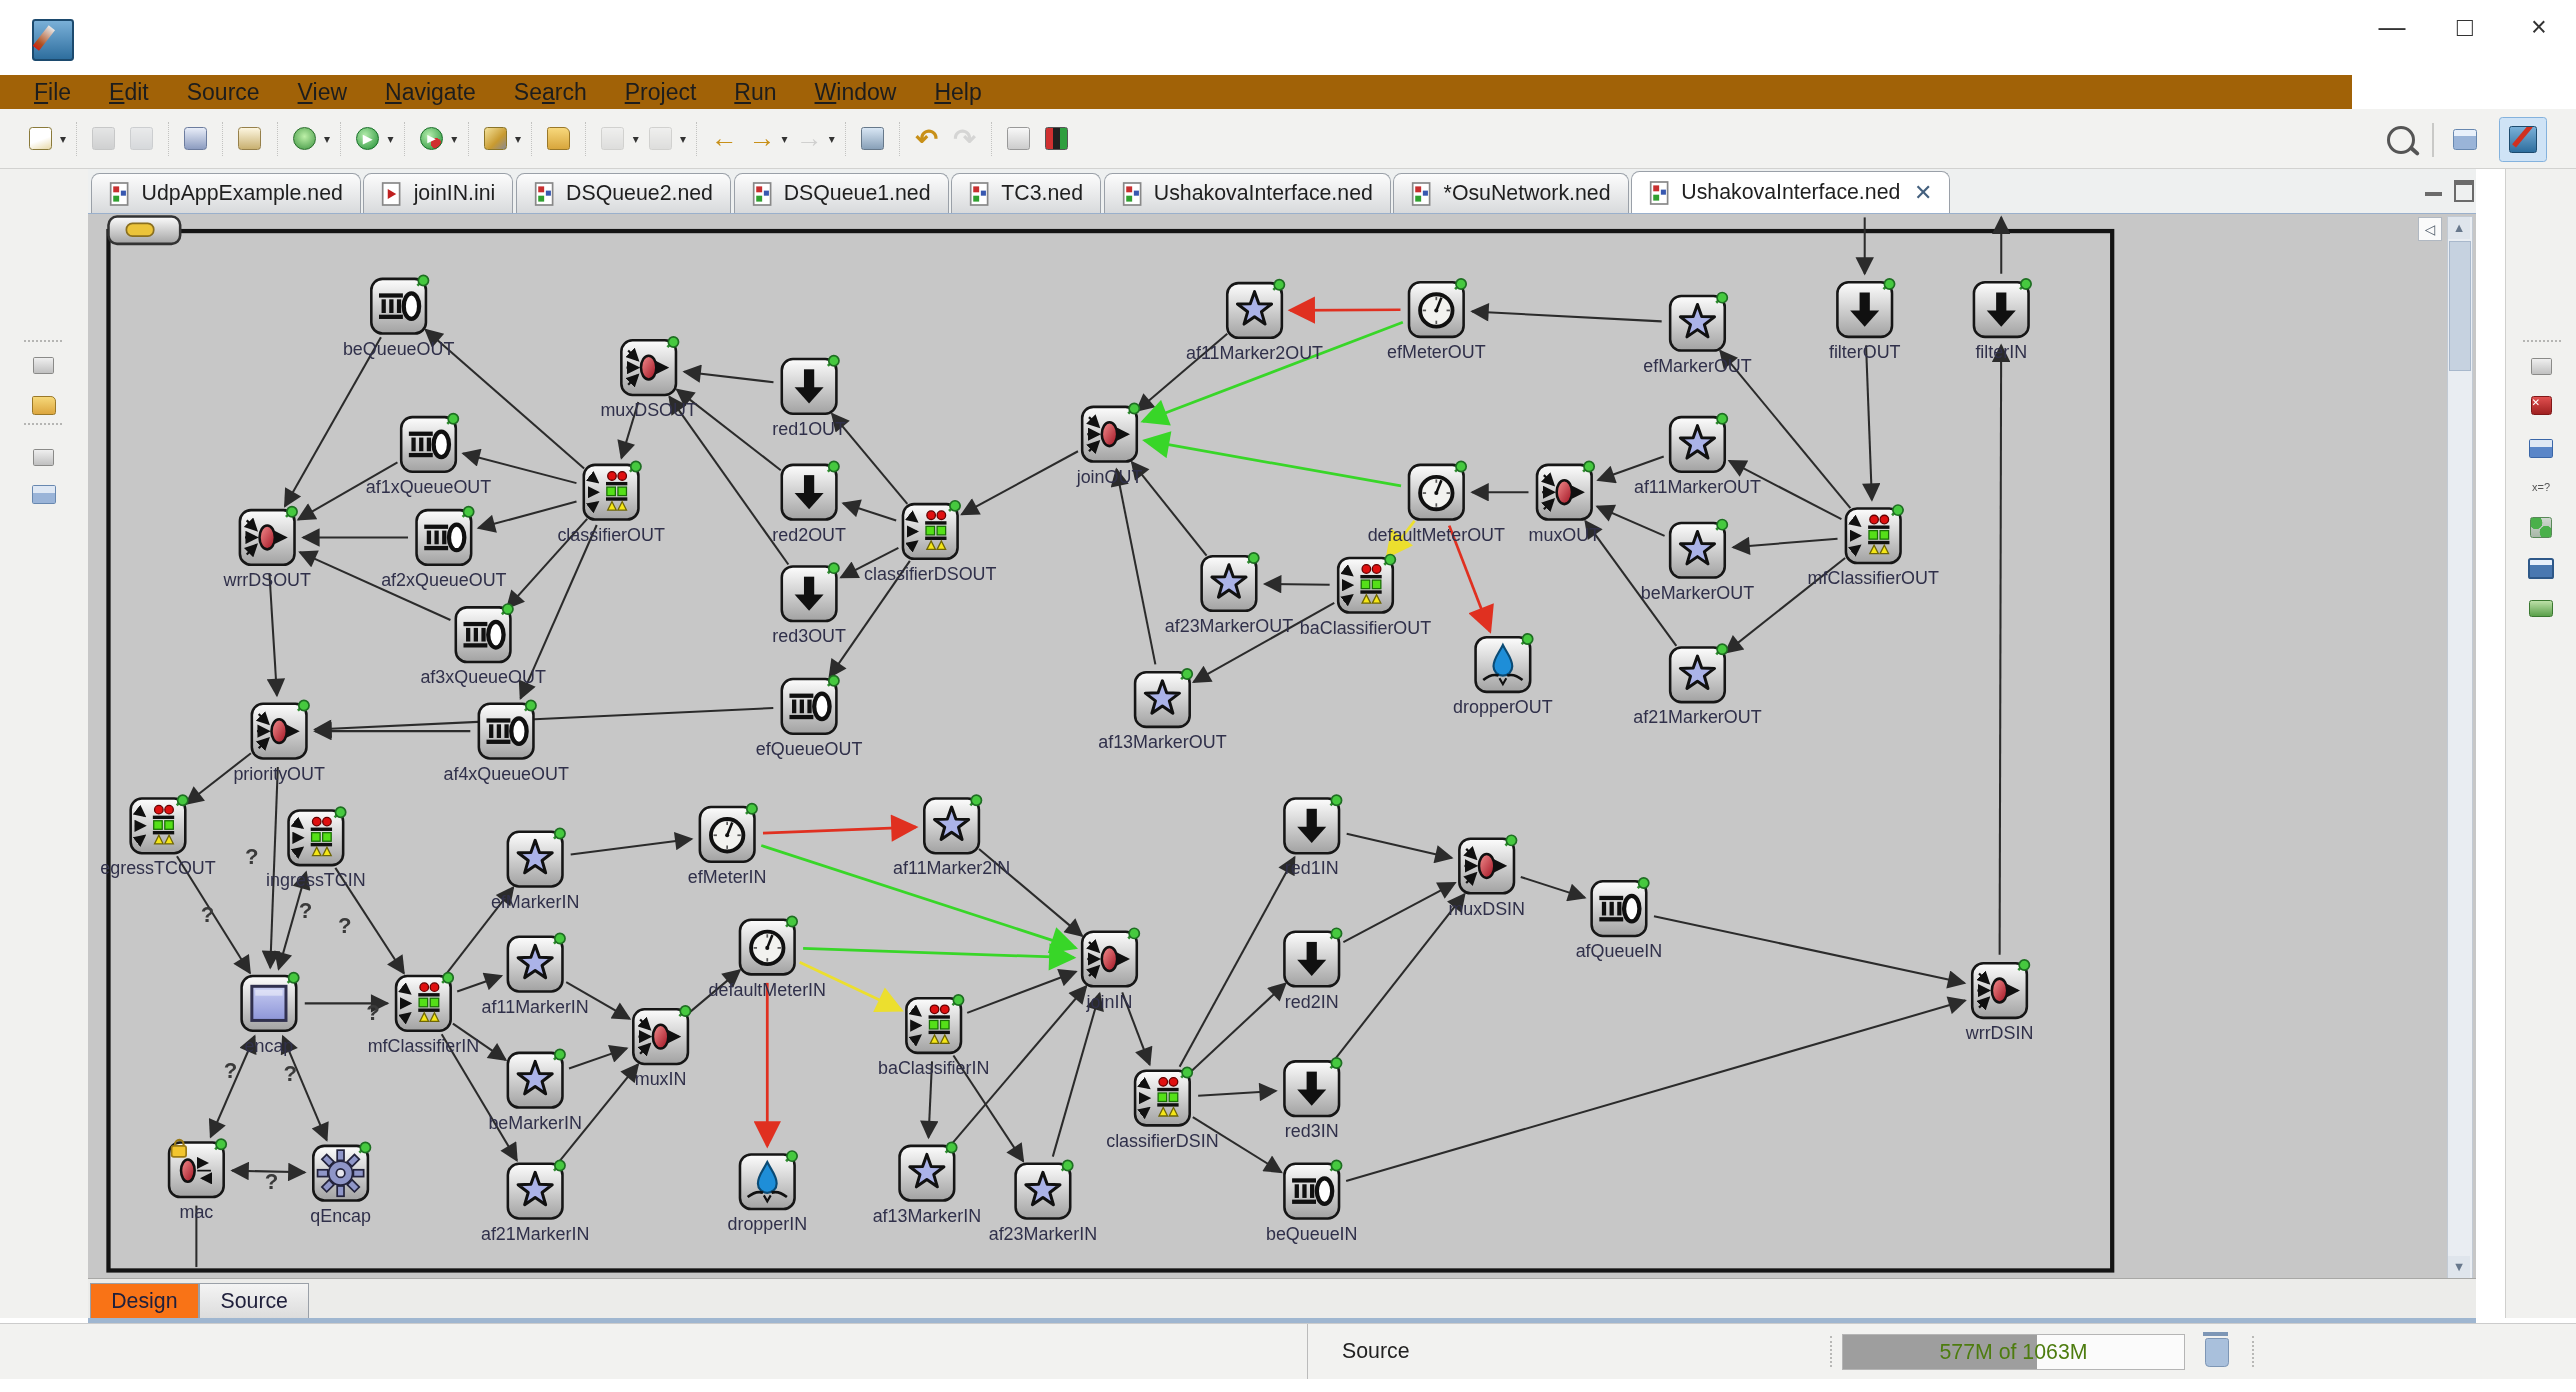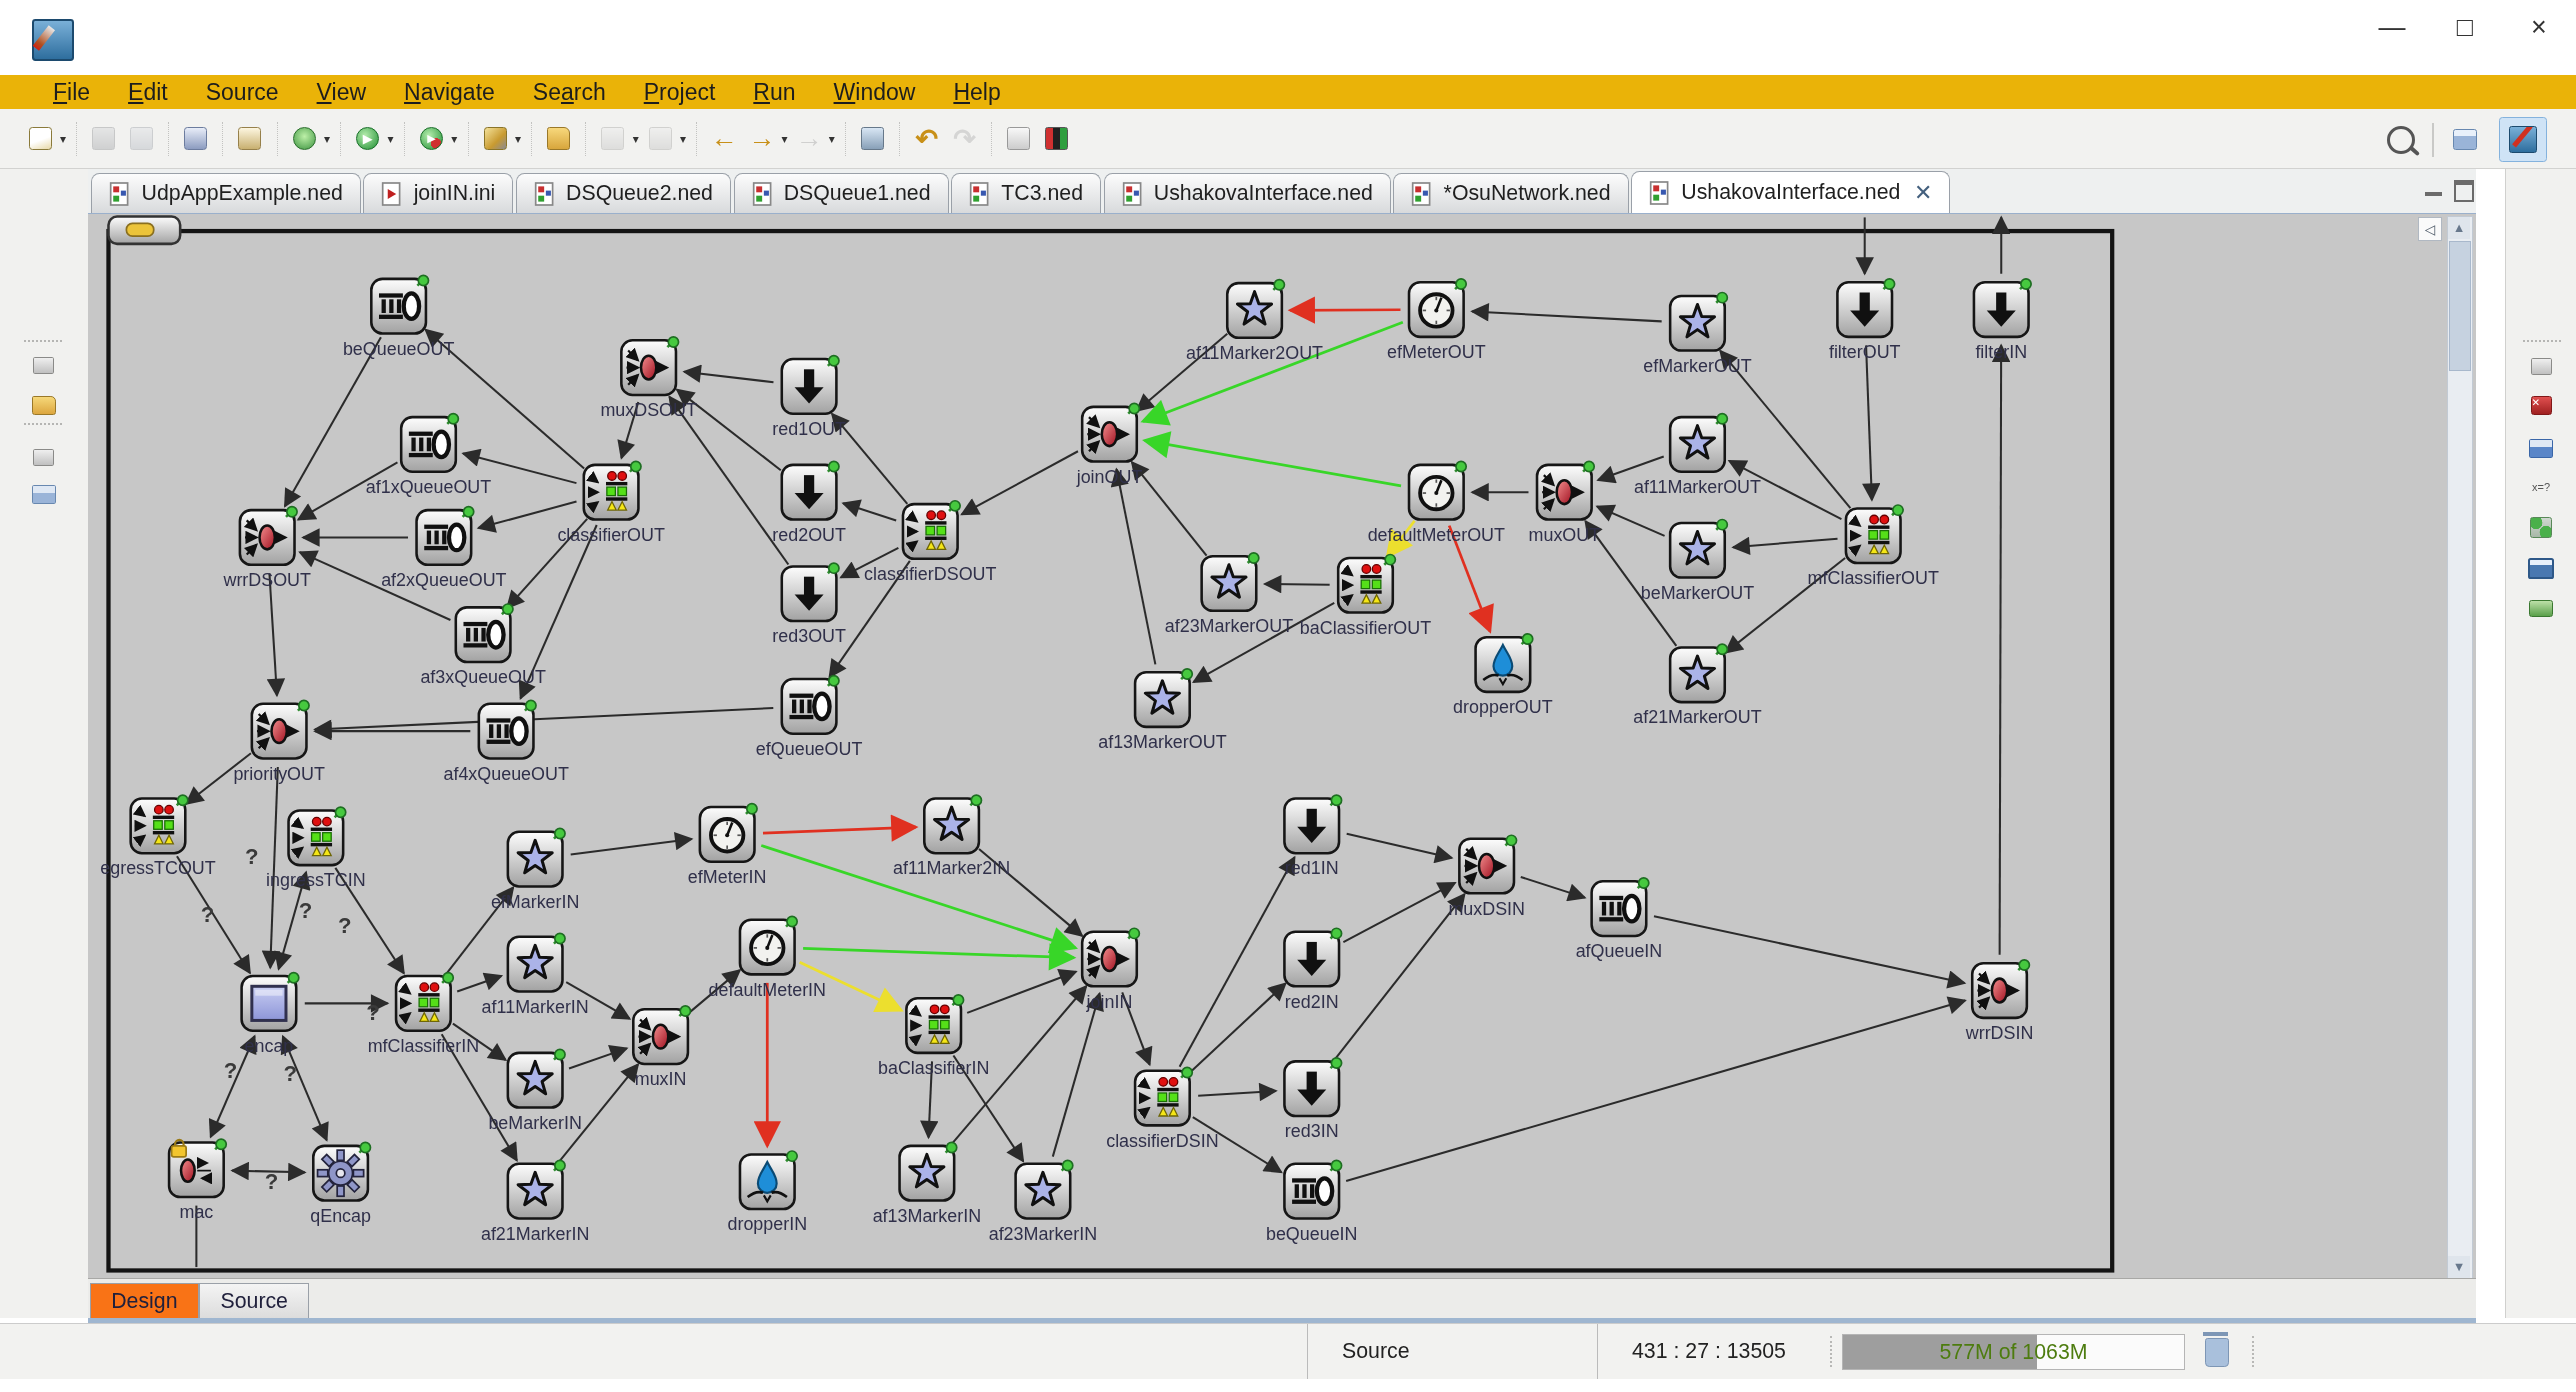--- a/index.html
+++ b/index.html
@@ -10,22 +10,22 @@
   
   #titlebar{left:0;top:0;width:2576px;height:75px;background:#ffffff;}
   #app-icon{left:32px;top:19px;width:38px;height:38px;background:linear-gradient(#7ab0d8,#2e6e9e);
             border:2.6px solid #1c4a6e;border-radius:3.4px;}
   #app-icon::after{content:"";position:absolute;left:6px;top:4.3px;width:7.7px;height:25.6px;
             background:linear-gradient(#e8e8e8,#b05020 75%,#d02010);transform:rotate(38deg);}
   #title-text{left:89px;top:22px;font-size:24px;color:#2b2b2b;white-space:nowrap;}
   .wbtn{top:5.1px;width:72px;height:44px;display:flex;align-items:center;justify-content:center;
         font-size:27px;color:#333;}
   
-  #menubar{left:0;top:75px;width:2576px;height:34px;background:#eab308;display:flex;
-           align-items:center;padding-left:34px;box-sizing:border-box;}
+  #menubar{left:0;top:75px;width:2352px;height:34px;background:#a16207;display:flex;
+           align-items:center;padding-left:15px;box-sizing:border-box;}
   .menu-item{padding:1.7px 19px;font-size:23px;color:#1d1d1d;}
   .menu-item span.u{text-decoration:underline;}
   
   #toolbar{left:0;top:109px;width:2576px;height:60px;background:#f2f2f0;
            border-bottom:0.9px solid #d2d2d0;display:flex;align-items:center;padding-left:13.6px;
            box-sizing:border-box;}
   .tb-group{display:flex;align-items:center;padding:0 7.7px;}
   .tb-group + .tb-group{border-left:1.7px dotted #c3c3c1;}
   .ic{width:36px;height:34px;display:flex;align-items:center;justify-content:center;margin:0 0.9px;}
   .ic .shape{width:23px;height:23px;display:flex;align-items:center;justify-content:center;
@@ -970,21 +970,20 @@
 </div>
 
 <div class="abs" id="bottabs">
     <div class="btab active" style="margin-left: 1.7px;">Design</div>
     <div class="btab" style="margin-left: 0px;">Source</div>
   </div>
 <div class="abs" id="botline"></div>
 
 <div class="abs" id="statusbar">
   <div class="sfield" style="left:1307px;width:288px">Source</div>
-  <div class="sfield" style="left:1597px;width:230px">431 : 27 : 13505</div>
   <div class="sdot" style="left:1830px"></div>
   <div id="heapbox">
     <div id="heapfill" style="width: 194px;"></div>
     <div id="heaptext">577M of 1063M</div>
   </div>
   <div id="trash"></div>
   <div class="sdot" style="left:2252px"></div>
 </div>
 
 

